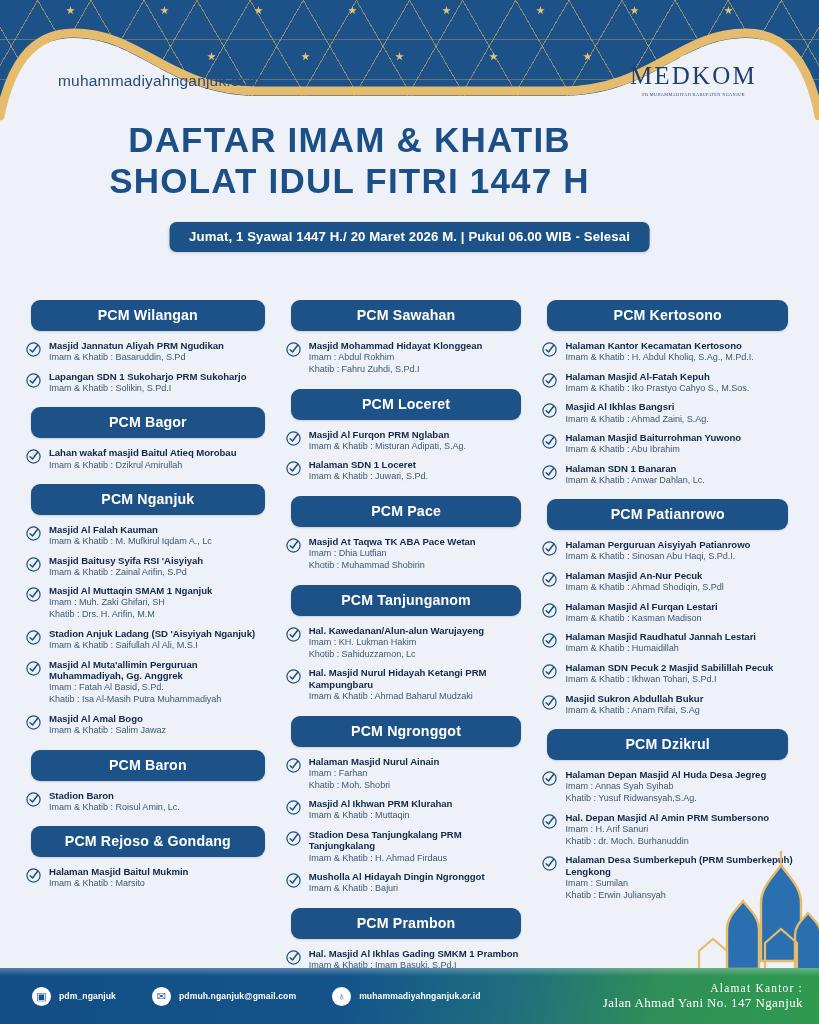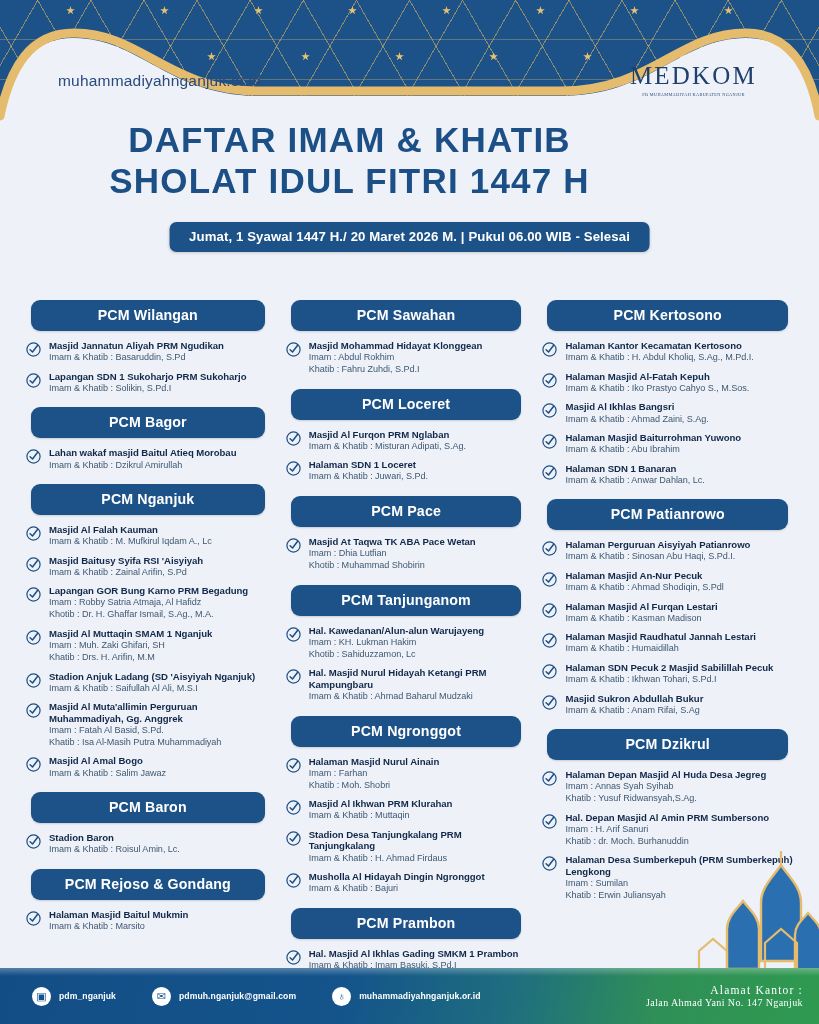--- a/index.html
+++ b/index.html
@@ -125,21 +125,21 @@
     font-size:11px; line-height:1; flex:0 0 auto;
   }
   .ctext{ font-size:8.6px; color:#ffffff; font-weight:bold; letter-spacing:.1px; }
 
   .address{
     position:absolute; right:16px; top:50%; transform:translateY(-50%);
     text-align:right; color:#ffffff;
     font-family:"Liberation Serif", serif;
   }
   .address .a1{ font-size:11.5px; letter-spacing:1.2px; }
-  .address .a2{ font-size:10px; letter-spacing:.4px; margin-top:1px; }
+  .address .a2{ font-size:13px; letter-spacing:.4px; margin-top:1px; }
 
   
   .ornament{
     position:absolute; right:0; bottom:46px; width:150px; height:135px;
     pointer-events:none;
   }
 </style>
 </head>
 <body>
 
@@ -245,31 +245,20 @@
             <div class="ename">Masjid Baitusy Syifa RSI 'Aisyiyah</div>
             <div class="eline">Imam &amp; Khatib : Zainal Arifin, S.Pd</div>
           </div>
         </div>
         <div class="entry">
           <span class="chk"><svg viewBox="0 0 24 24" width="17" height="17">
               <circle cx="12" cy="12" r="9.3" fill="none" stroke="#1b4f86" stroke-width="1.7"></circle>
               <path d="M7.2 12.4 L10.6 15.6 L17.6 6.4" fill="none" stroke="#1b4f86" stroke-width="2.1" stroke-linecap="round" stroke-linejoin="round"></path>
             </svg></span>
           <div class="etext">
-            <div class="ename">Lapangan GOR Bung Karno PRM Begadung</div>
-            <div class="eline">Imam  : Robby Satria Atmaja, Al Hafidz</div>
-            <div class="eline">Khotib : Dr. H. Ghaffar Ismail, S.Ag., M.A.</div>
-          </div>
-        </div>
-        <div class="entry">
-          <span class="chk"><svg viewBox="0 0 24 24" width="17" height="17">
-              <circle cx="12" cy="12" r="9.3" fill="none" stroke="#1b4f86" stroke-width="1.7"></circle>
-              <path d="M7.2 12.4 L10.6 15.6 L17.6 6.4" fill="none" stroke="#1b4f86" stroke-width="2.1" stroke-linecap="round" stroke-linejoin="round"></path>
-            </svg></span>
-          <div class="etext">
             <div class="ename">Masjid Al Muttaqin SMAM 1 Nganjuk</div>
             <div class="eline">Imam  : Muh. Zaki Ghifari, SH</div>
             <div class="eline">Khatib : Drs. H. Arifin, M.M</div>
           </div>
         </div>
         <div class="entry">
           <span class="chk"><svg viewBox="0 0 24 24" width="17" height="17">
               <circle cx="12" cy="12" r="9.3" fill="none" stroke="#1b4f86" stroke-width="1.7"></circle>
               <path d="M7.2 12.4 L10.6 15.6 L17.6 6.4" fill="none" stroke="#1b4f86" stroke-width="2.1" stroke-linecap="round" stroke-linejoin="round"></path>
             </svg></span>

